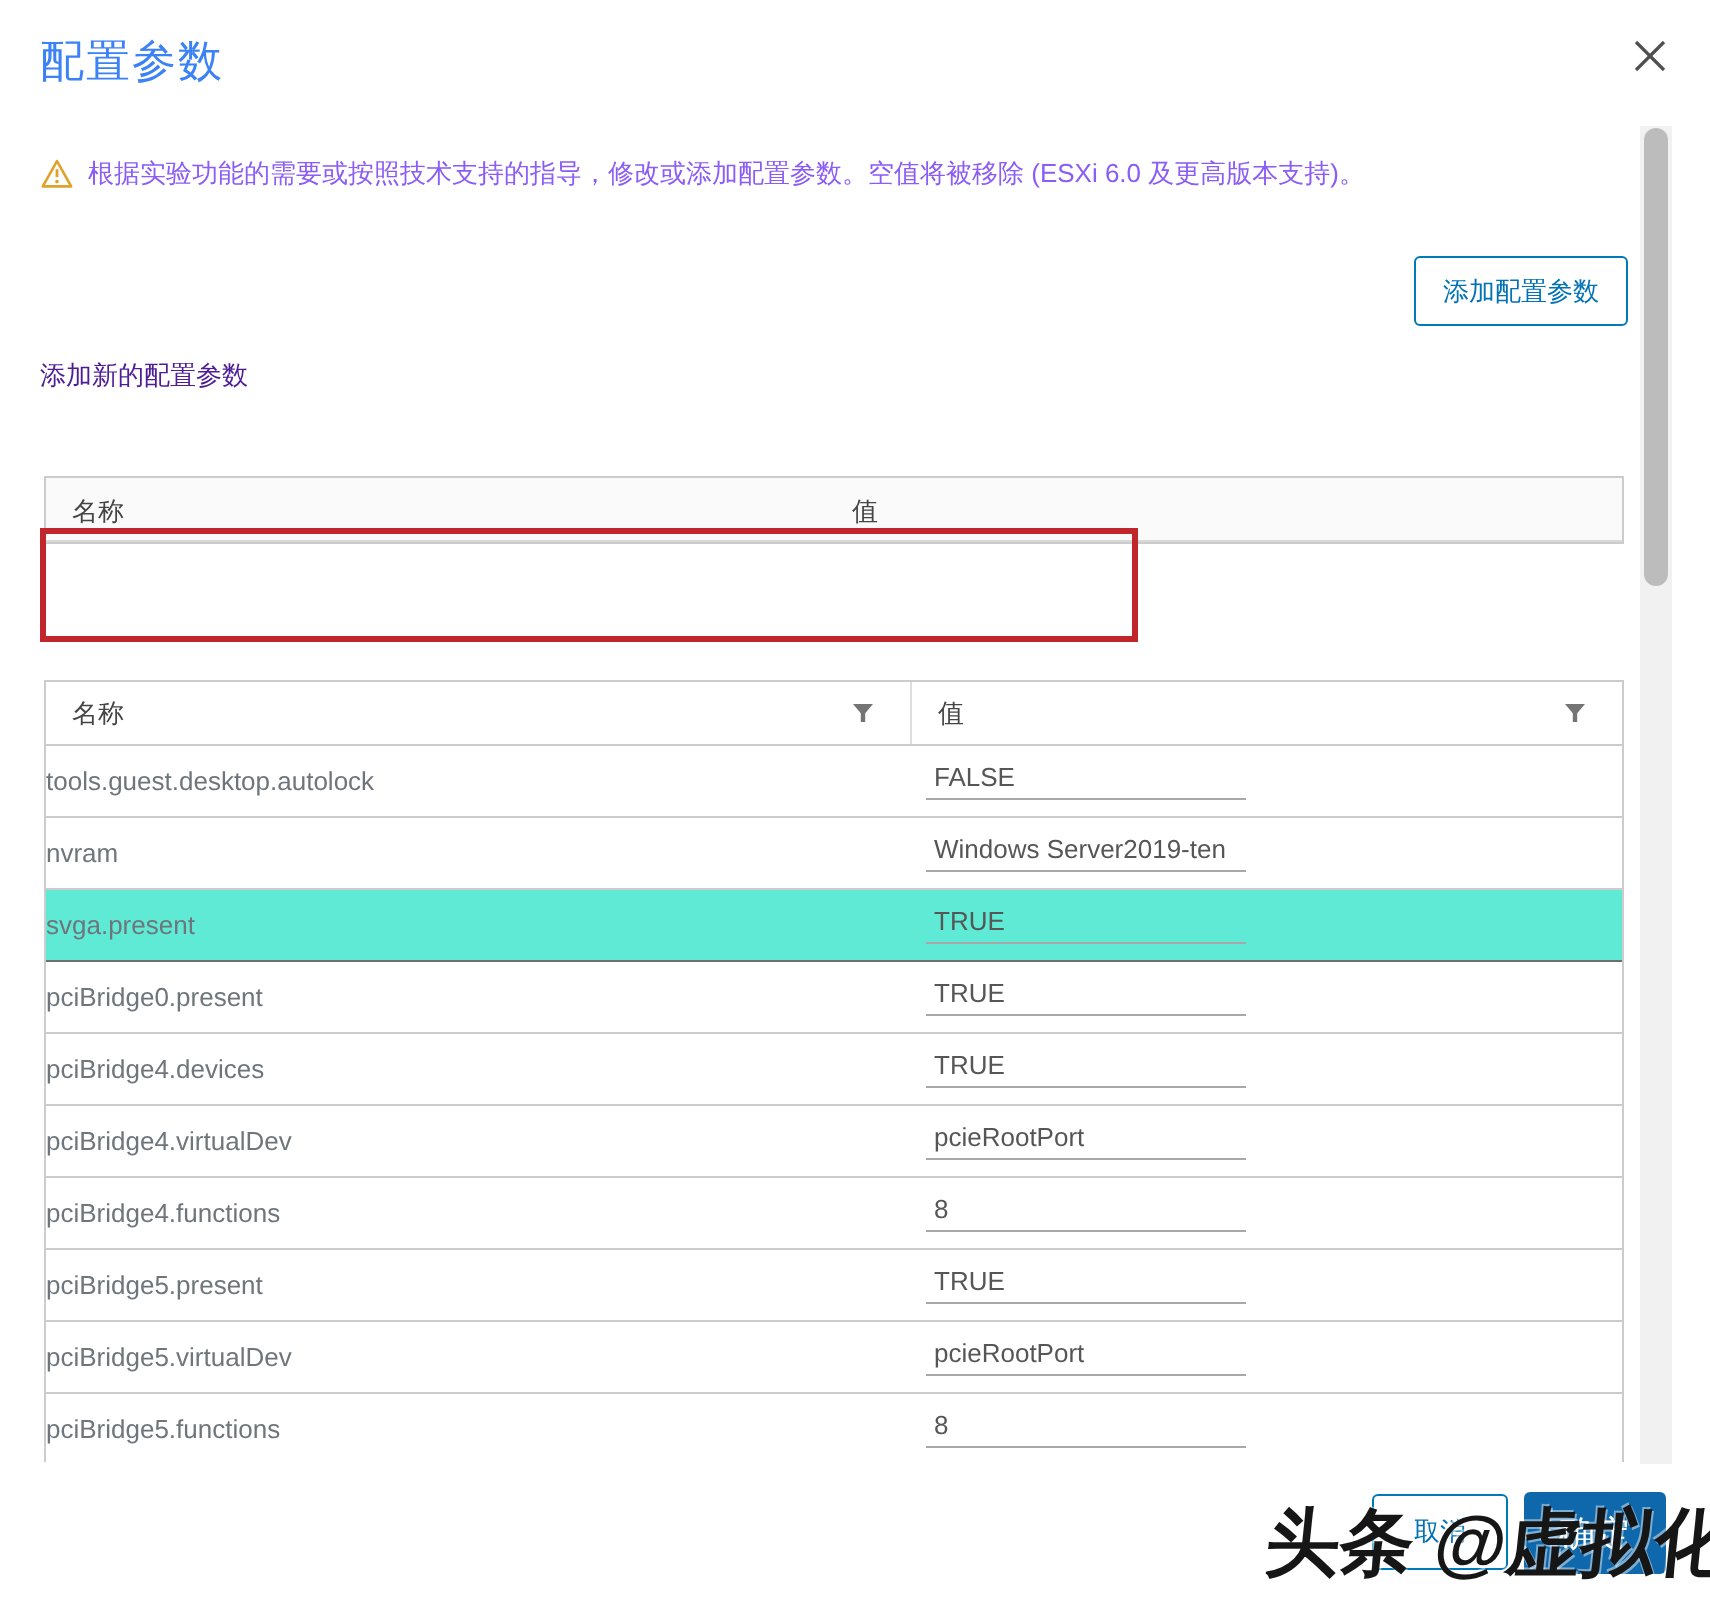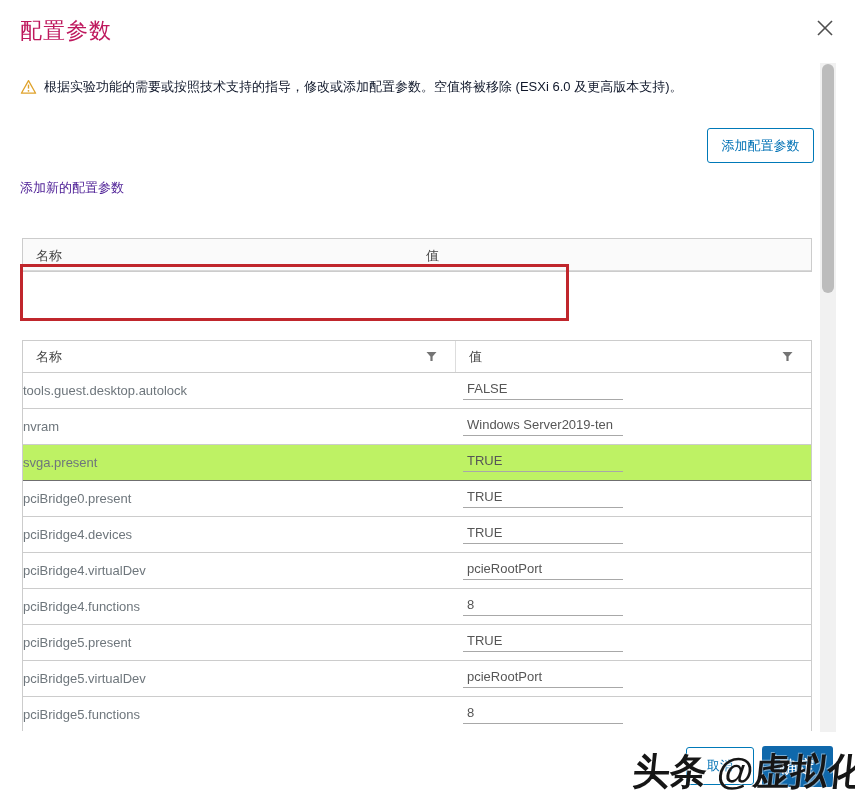--- a/index.html
+++ b/index.html
@@ -1,23 +1,23 @@
 <!DOCTYPE html>
 <html><head>
 <meta charset="utf-8">
 <style>
   * { margin:0; padding:0; box-sizing:border-box; }
   html,body { width:855px; height:807px; background:#ffffff; font-family:"Liberation Sans","DejaVu Sans",sans-serif; }
   .dialog { position:relative; width:855px; height:807px; background:#fff; overflow:hidden; }
 
-  .dlg-title { position:absolute; left:20px; top:16px; font-size:22px; font-weight:400; color:#be185d; letter-spacing:1px; }
+  .dlg-title { position:absolute; left:20px; top:16px; font-size:22px; font-weight:400; color:#3b82f6; letter-spacing:1px; }
   .close-btn { position:absolute; right:20px; top:18px; width:20px; height:20px; cursor:pointer; color:#4f4f4f; }
 
   .warning-row { position:absolute; left:20px; top:78px; display:flex; align-items:center; gap:7px; }
-  .warning-row .wtext { font-size:13px; color:#0f172a; }
+  .warning-row .wtext { font-size:13px; color:#8b5cf6; }
 
   .add-btn { position:absolute; left:707px; top:128px; width:107px; height:35px; background:#fff;
     border:1px solid #0079b8; border-radius:3px; color:#0272b5; font-size:13px; cursor:pointer;
     font-family:Liberation Sans, sans-serif; }
 
   .new-label { position:absolute; left:20px; top:179px; font-size:13px; color:#4c1d95; }
 
   
   .tbl1 { position:absolute; left:22px; top:238px; width:790px; border:1px solid #cccccc; background:#fff; }
   .tbl1 .hdr { position:relative; height:32px; background:#fafafa; border-bottom:1px solid #d8d8d8; }
@@ -36,21 +36,21 @@
   .tbl2-clip { position:absolute; left:22px; top:340px; width:790px; height:391px; overflow:hidden; }
   .tbl2 { border:1px solid #cccccc; border-bottom:none; background:#fff; }
   .tbl2 .hdr { display:flex; height:32px; border-bottom:1px solid #cccccc; align-items:center; }
   .tbl2 .hdr .hcell-name { position:relative; width:433px; height:100%; border-right:1px solid #dddddd;
       display:flex; align-items:center; }
   .tbl2 .hdr .hcell-val { position:relative; flex:1; height:100%; display:flex; align-items:center; }
   .tbl2 .hdr .htext { font-size:13px; color:#454545; margin-left:13px; }
   .tbl2 .hdr .funnel { margin-left:auto; margin-right:18px; cursor:pointer; display:flex; }
 
   .p-row { position:relative; display:flex; align-items:center; height:36px; border-bottom:1px solid #cccccc; background:#fff; }
-  .p-row.selected { background:#bef264; border-bottom:1px solid #6f6f6f; }
+  .p-row.selected { background:#5eead4; border-bottom:1px solid #6f6f6f; }
   .p-name { font-size:13px; color:#6e767c; flex:0 0 420px; overflow:hidden; white-space:nowrap; }
   .p-val { position:absolute; left:440px; top:6px; }
   .cell-input { width:160px; border:none; outline:none; background:transparent; font-size:13px;
      color:#565656; font-family:inherit; padding:2px 4px 3px 4px; border-bottom:1px solid #a8a8a8;
      white-space:nowrap; overflow:hidden; text-overflow:clip; }
 
   
   .scroll-track { position:absolute; left:820px; top:63px; width:16px; height:669px; background:#f1f1f1; }
   .scroll-thumb { position:absolute; left:2px; top:1px; width:12px; height:229px; background:#bcbcbc; border-radius:7px; cursor:grab; }
 

